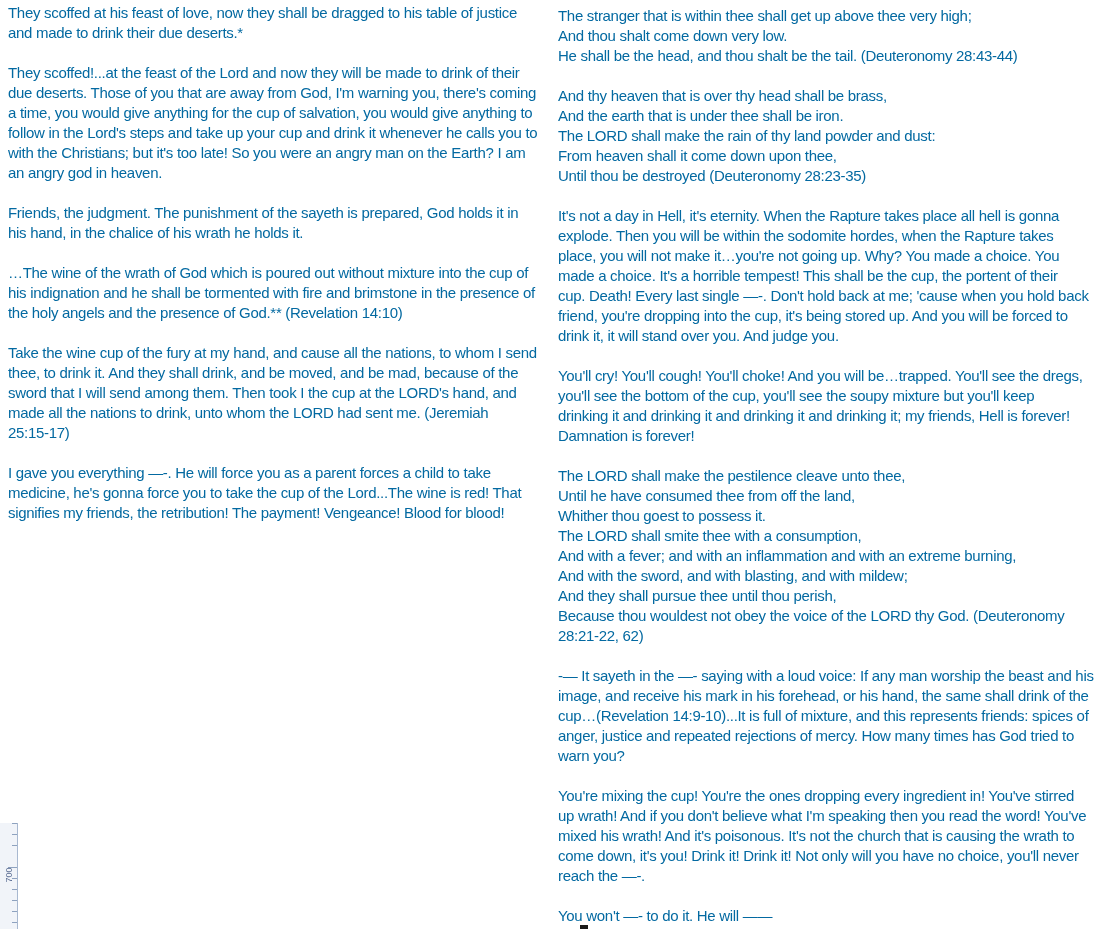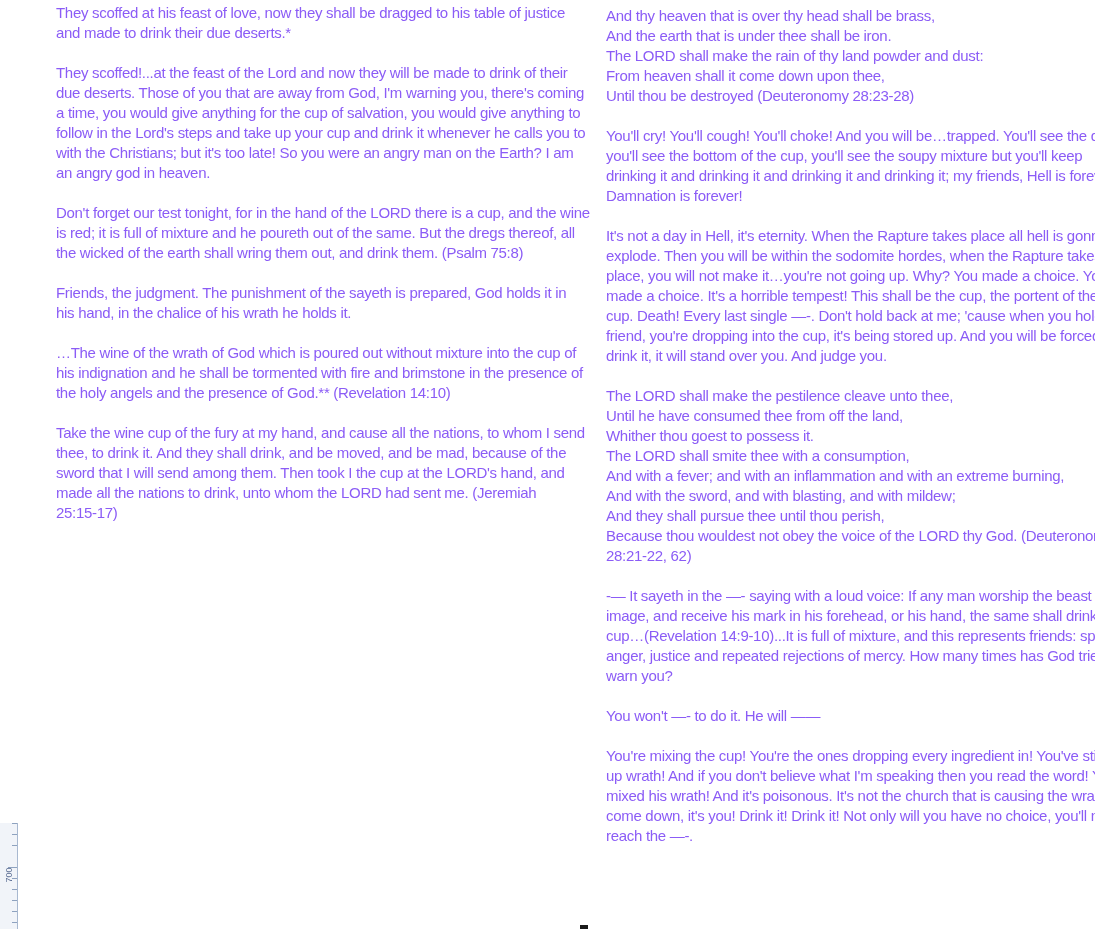--- a/index.html
+++ b/index.html
@@ -13,25 +13,24 @@
   }
   .page {
     position: relative;
     width: 1095px;
     height: 929px;
     background: #ffffff;
     font-family: "Liberation Sans", sans-serif;
   }
   .text-col {
     position: absolute;
-    color: #8b5cf6;
+    color: #0369a1;
     font-size: 15px;
     line-height: 20px;
     letter-spacing: -0.3px;
-    margin-left: 48px;
   }
   .col-left  { left: 8px;   top: 3px; width: 534px; }
   .col-right { left: 558px; top: 6px; width: 532px; }
   .text-col p {
     margin: 0 0 20px 0;
     white-space: pre;
   }
   
   .ruler {
     position: absolute;
@@ -82,72 +81,75 @@
 
   <div class="text-col col-left">
     <p>They scoffed at his feast of love, now they shall be dragged to his table of justice
 and made to drink their due deserts.*</p>
     <p>They scoffed!...at the feast of the Lord and now they will be made to drink of their
 due deserts. Those of you that are away from God, I'm warning you, there's coming
 a time, you would give anything for the cup of salvation, you would give anything to
 follow in the Lord's steps and take up your cup and drink it whenever he calls you to
 with the Christians; but it's too late! So you were an angry man on the Earth? I am
 an angry god in heaven.</p>
-    <p>Don't forget our test tonight, for in the hand of the LORD there is a cup, and the wine
-is red; it is full of mixture and he poureth out of the same. But the dregs thereof, all
-the wicked of the earth shall wring them out, and drink them. (Psalm 75:8)</p>
     <p>Friends, the judgment. The punishment of the sayeth is prepared, God holds it in
 his hand, in the chalice of his wrath he holds it.</p>
     <p>…The wine of the wrath of God which is poured out without mixture into the cup of
 his indignation and he shall be tormented with fire and brimstone in the presence of
 the holy angels and the presence of God.** (Revelation 14:10)</p>
     <p>Take the wine cup of the fury at my hand, and cause all the nations, to whom I send
 thee, to drink it. And they shall drink, and be moved, and be mad, because of the
 sword that I will send among them. Then took I the cup at the LORD's hand, and
 made all the nations to drink, unto whom the LORD had sent me. (Jeremiah
 25:15-17)</p>
+    <p>I gave you everything —-. He will force you as a parent forces a child to take
+medicine, he's gonna force you to take the cup of the Lord...The wine is red! That
+signifies my friends, the retribution! The payment! Vengeance! Blood for blood!</p>
   </div>
 
   <div class="text-col col-right">
+    <p>The stranger that is within thee shall get up above thee very high;
+And thou shalt come down very low.
+He shall be the head, and thou shalt be the tail. (Deuteronomy 28:43-44)</p>
     <p>And thy heaven that is over thy head shall be brass,
 And the earth that is under thee shall be iron.
 The LORD shall make the rain of thy land powder and dust:
 From heaven shall it come down upon thee,
-Until thou be destroyed (Deuteronomy 28:23-28)</p>
-    <p>You'll cry! You'll cough! You'll choke! And you will be…trapped. You'll see the dregs,
-you'll see the bottom of the cup, you'll see the soupy mixture but you'll keep
-drinking it and drinking it and drinking it and drinking it; my friends, Hell is forever!
-Damnation is forever!</p>
+Until thou be destroyed (Deuteronomy 28:23-35)</p>
     <p>It's not a day in Hell, it's eternity. When the Rapture takes place all hell is gonna
 explode. Then you will be within the sodomite hordes, when the Rapture takes
 place, you will not make it…you're not going up. Why? You made a choice. You
 made a choice. It's a horrible tempest! This shall be the cup, the portent of their
 cup. Death! Every last single —-. Don't hold back at me; 'cause when you hold back
 friend, you're dropping into the cup, it's being stored up. And you will be forced to
 drink it, it will stand over you. And judge you.</p>
+    <p>You'll cry! You'll cough! You'll choke! And you will be…trapped. You'll see the dregs,
+you'll see the bottom of the cup, you'll see the soupy mixture but you'll keep
+drinking it and drinking it and drinking it and drinking it; my friends, Hell is forever!
+Damnation is forever!</p>
     <p>The LORD shall make the pestilence cleave unto thee,
 Until he have consumed thee from off the land,
 Whither thou goest to possess it.
 The LORD shall smite thee with a consumption,
 And with a fever; and with an inflammation and with an extreme burning,
 And with the sword, and with blasting, and with mildew;
 And they shall pursue thee until thou perish,
 Because thou wouldest not obey the voice of the LORD thy God. (Deuteronomy
 28:21-22, 62)</p>
     <p>-— It sayeth in the —- saying with a loud voice: If any man worship the beast and his
 image, and receive his mark in his forehead, or his hand, the same shall drink of the
 cup…(Revelation 14:9-10)...It is full of mixture, and this represents friends: spices of
 anger, justice and repeated rejections of mercy. How many times has God tried to
 warn you?</p>
-    <p>You won't —- to do it. He will ——</p>
     <p>You're mixing the cup! You're the ones dropping every ingredient in! You've stirred
 up wrath! And if you don't believe what I'm speaking then you read the word! You've
 mixed his wrath! And it's poisonous. It's not the church that is causing the wrath to
 come down, it's you! Drink it! Drink it! Not only will you have no choice, you'll never
 reach the —-.</p>
+    <p>You won't —- to do it. He will ——</p>
   </div>
 
   <div class="ruler">
     <div class="tick" style="top:0px"></div>
     <div class="tick" style="top:11px"></div>
     <div class="tick" style="top:22px"></div>
     <div class="tick major" style="top:44px"></div>
     <div class="tick" style="top:55px"></div>
     <div class="tick" style="top:66px"></div>
     <div class="tick" style="top:77px"></div>

